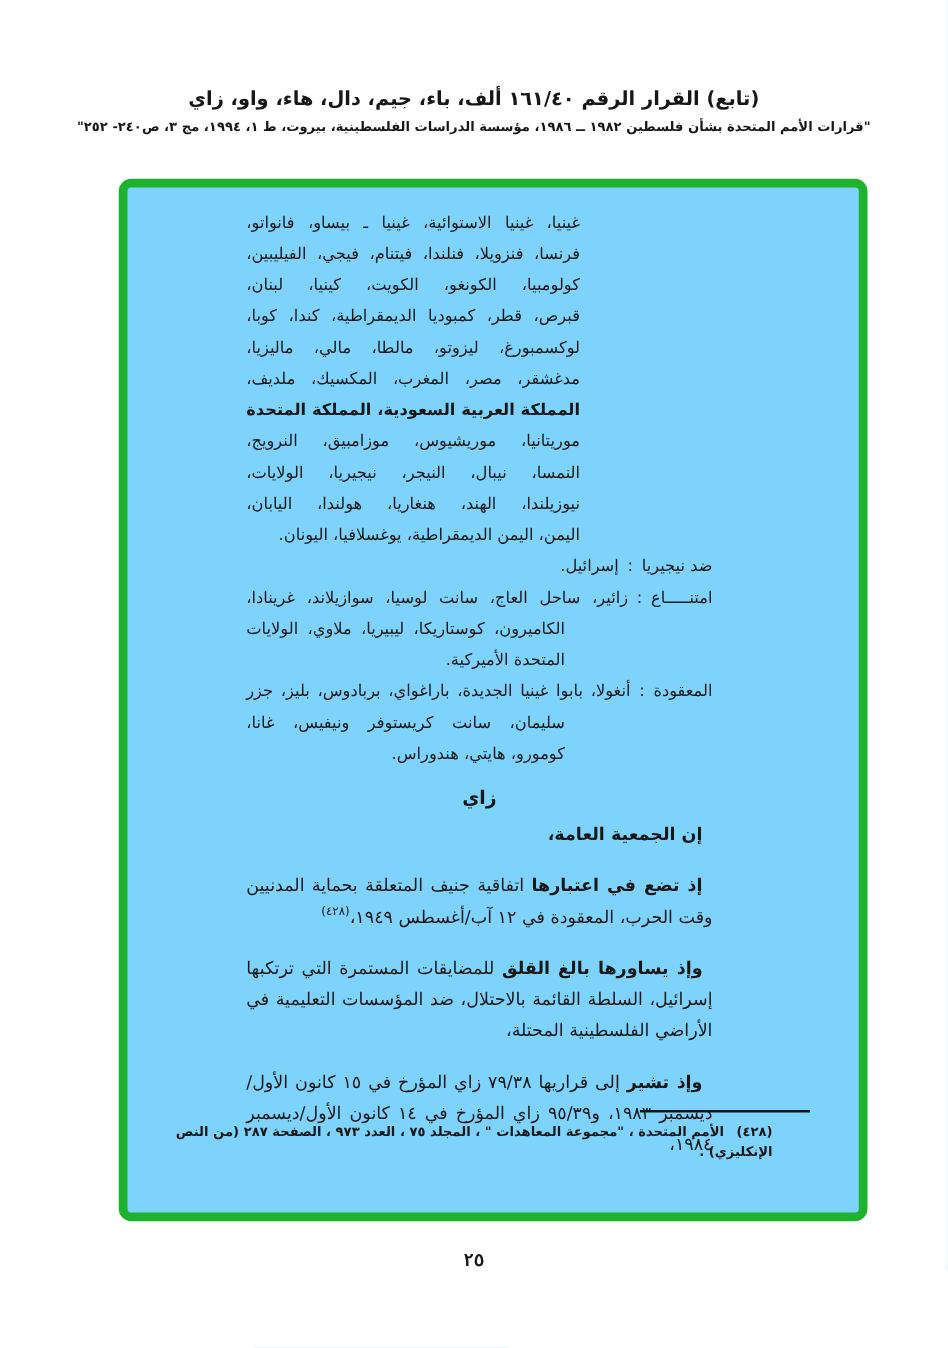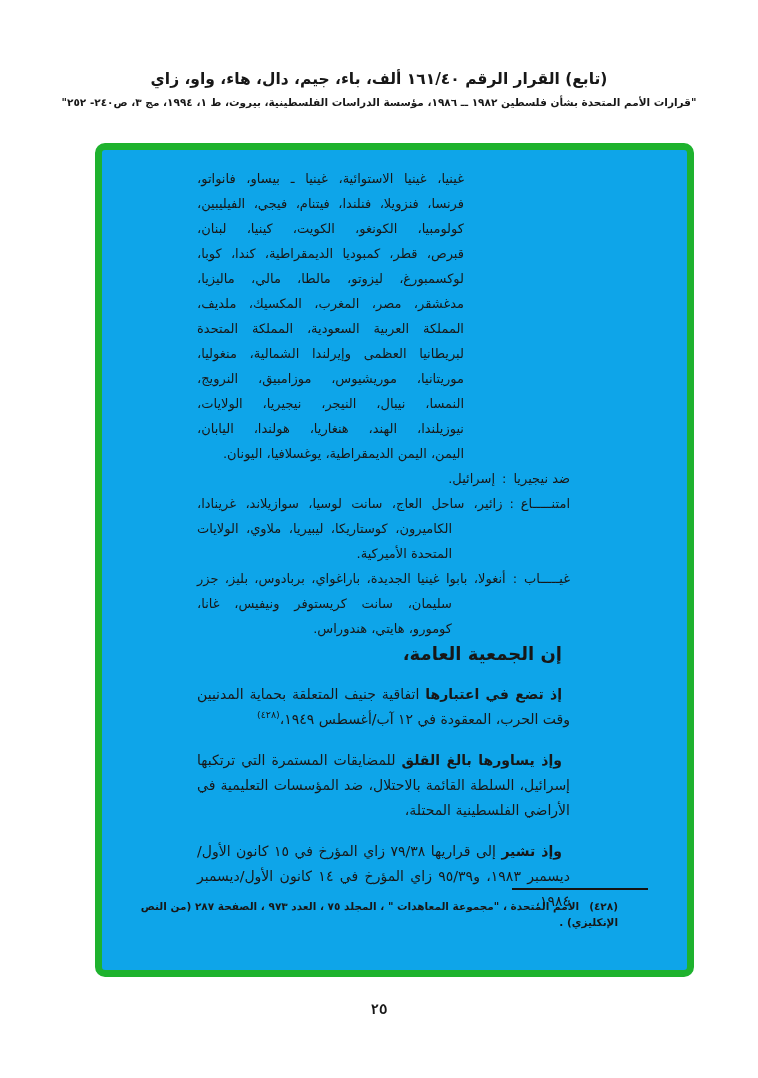--- a/index.html
+++ b/index.html
@@ -18,45 +18,45 @@
   .header-source{margin-top:8px;font-size:10.5px;font-weight:bold;}
   
   .frame{
     position:absolute;top:143px;left:95px;
     box-sizing:border-box;
     width:599px;height:834px;
     border:7px solid #1eb22e;
     border-radius:10px;
     padding:16px 117px 0 95px;
     overflow:hidden;
-    background:#0ea5e9;
+    background:#7dd3fc;
   }
   
   .in-favor{padding-right:106px;}
   .cline{
     font-size:13px;line-height:25px;
     white-space:nowrap;
     text-align:justify;text-align-last:justify;
   }
   .cline.last-line{text-align-last:right;}
-  .cline.bold{font-weight:normal;}
+  .cline.bold{font-weight:bold;}
   .vote-para{
     margin:0;font-size:13px;line-height:25px;
     text-align:justify;
     padding-right:118px;text-indent:-118px;
   }
   .vote-colon{margin:0 7px;}
   
   .res-heading{
     font-size:15px;font-weight:bold;
     text-align:center;
     margin:13px 0 9px;
   }
   .res-opening{
-    margin:0;font-size:18px;line-height:25px;
+    margin:0;font-size:14px;line-height:25px;
     font-weight:bold;text-indent:8px;
   }
   .res-para{
     margin:16px 0 0;font-size:14px;line-height:25px;
     text-align:justify;text-indent:8px;
   }
   .res-para b{font-weight:bold;}
   .fn-ref{font-size:9.5px;line-height:0;vertical-align:6px;}
   
   .footnote{position:absolute;right:39px;left:33px;bottom:40px;}
@@ -85,33 +85,33 @@
 
     <div class="in-favor">
 
     <div class="cline">غينيا، غينيا الاستوائية، غينيا ـ بيساو، فانواتو،</div>
         <div class="cline">فرنسا، فنزويلا، فنلندا، فيتنام، فيجي، الفيليبين،</div>
         <div class="cline">كولومبيا، الكونغو، الكويت، كينيا، لبنان،</div>
         <div class="cline">قبرص، قطر، كمبوديا الديمقراطية، كندا، كوبا،</div>
         <div class="cline">لوكسمبورغ، ليزوتو، مالطا، مالي، ماليزيا،</div>
         <div class="cline">مدغشقر، مصر، المغرب، المكسيك، ملديف،</div>
         <div class="cline bold">المملكة العربية السعودية، المملكة المتحدة</div>
-        <div class="cline bold">لبريطانيا العظمى وإيرلندا الشمالية، منغوليا،</div>
         <div class="cline">موريتانيا، موريشيوس، موزامبيق، النرويج،</div>
         <div class="cline">النمسا، نيبال، النيجر، نيجيريا، الولايات،</div>
         <div class="cline">نيوزيلندا، الهند، هنغاريا، هولندا، اليابان،</div>
         <div class="cline last-line">اليمن، اليمن الديمقراطية، يوغسلافيا، اليونان.</div>
       </div>
 
     <p class="vote-para"><span>ضد نيجيريا</span><span class="vote-colon">:</span><span>إسرائيل.</span></p>
 
     <p class="vote-para"><span>امتنـــــاع</span><span class="vote-colon">:</span><span>زائير، ساحل العاج، سانت لوسيا، سوازيلاند، غرينادا، الكاميرون، كوستاريكا، ليبيريا، ملاوي، الولايات المتحدة الأميركية.</span></p>
 
-    <p class="vote-para"><span>غيـــــاب</span><span class="vote-colon">:</span><span>أنغولا، بابوا غينيا الجديدة، باراغواي، بربادوس، بليز، جزر سليمان، سانت كريستوفر ونيفيس، غانا، كومورو، هايتي، هندوراس.</span></p>
+    <p class="vote-para"><span>المعقودة</span><span class="vote-colon">:</span><span>أنغولا، بابوا غينيا الجديدة، باراغواي، بربادوس، بليز، جزر سليمان، سانت كريستوفر ونيفيس، غانا، كومورو، هايتي، هندوراس.</span></p>
 
+    <div class="res-heading">زاي</div>
 
     <p class="res-opening">إن الجمعية العامة،</p>
 
     <div>
 
     <p class="res-para"><b>إذ تضع في اعتبارها</b><span> اتفاقية جنيف المتعلقة بحماية المدنيين وقت الحرب، المعقودة في ١٢ آب/أغسطس ١٩٤٩،</span><sup class="fn-ref">(٤٢٨)</sup></p>
         <p class="res-para"><b>وإذ يساورها بالغ القلق</b><span> للمضايقات المستمرة التي ترتكبها إسرائيل، السلطة القائمة بالاحتلال، ضد المؤسسات التعليمية في الأراضي الفلسطينية المحتلة،</span><sup class="fn-ref"></sup></p>
         <p class="res-para"><b>وإذ تشير</b><span> إلى قراريها ٧٩/٣٨ زاي المؤرخ في ١٥ كانون الأول/ديسمبر ١٩٨٣، و٩٥/٣٩ زاي المؤرخ في ١٤ كانون الأول/ديسمبر ١٩٨٤،</span><sup class="fn-ref"></sup></p>
       </div>
 

